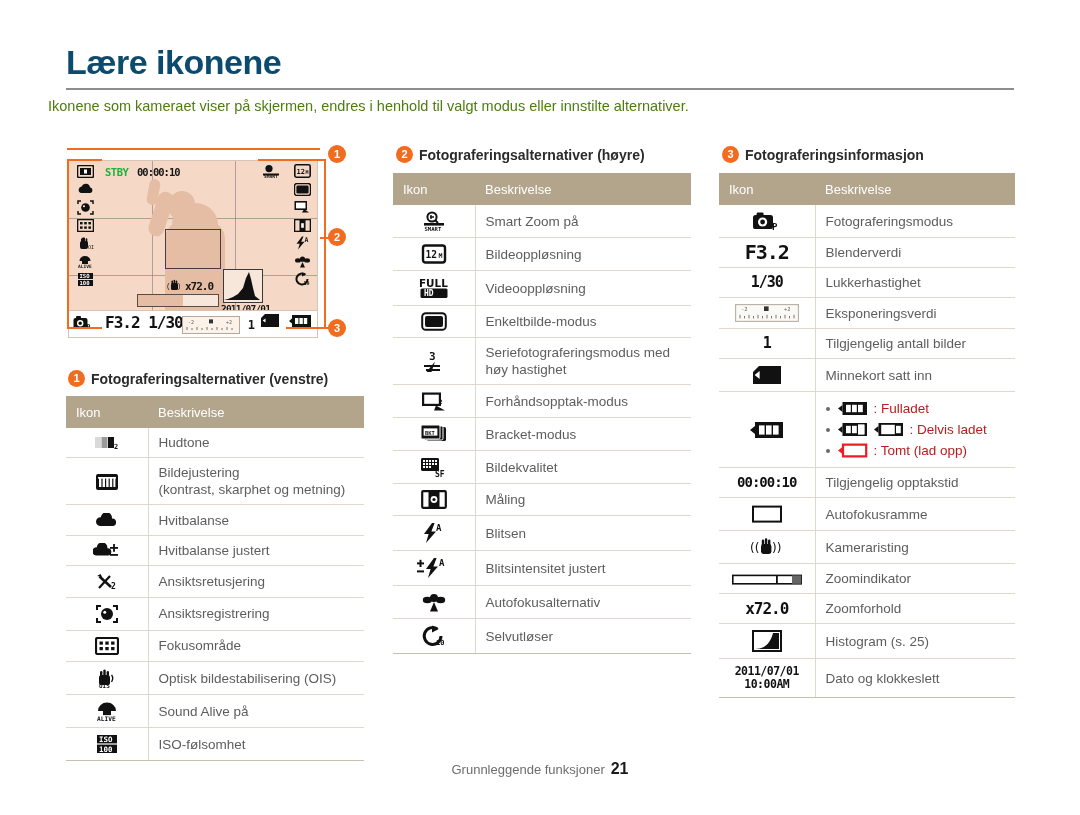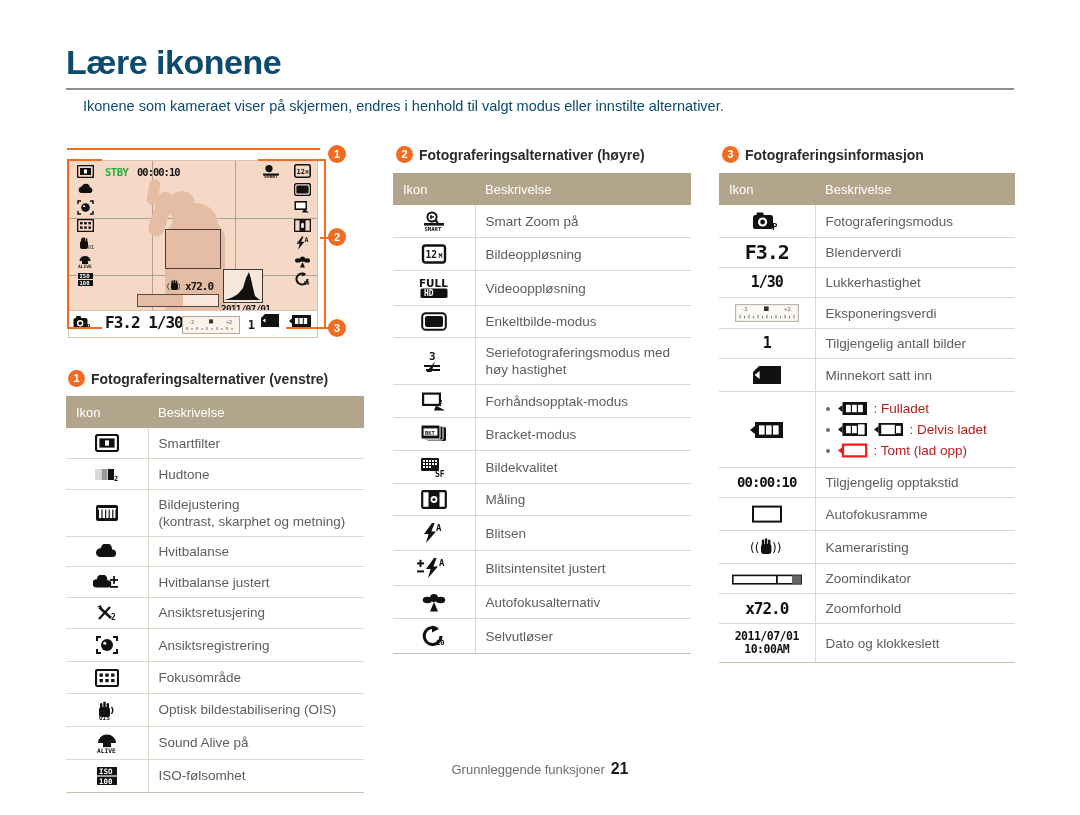--- a/index.html
+++ b/index.html
@@ -30,25 +30,25 @@
   .title-rule {
     position: absolute;
     left: 66px;
     top: 88px;
     width: 948px;
     height: 2px;
     background: #8d8d8d;
   }
   .intro-text {
     position: absolute;
-    left: 83px;
+    left: 48px;
     top: 96px;
     width: 960px;
     font-size: 14.5px;
-    color: #0c4a6e;
+    color: #4d7c0f;
     line-height: 20px;
   }
 
   
   .camera-wrap {
     position: absolute;
     left: 68px;
     top: 160px;
     width: 250px;
     height: 178px;
@@ -596,30 +596,20 @@
 </div>
 
 <table class="icontable" style="left:66px; top:396px; width:298px;">
   <thead>
     <tr>
       <th class="ikon">Ikon</th>
       <th>Beskrivelse</th>
     </tr>
   </thead>
   <tbody>
-    <tr>
-      <td class="icell">
-        <svg class="g" width="24" height="18" viewBox="0 0 24 18">
-            <rect x="1" y="1" width="22" height="16" rx="2" fill="none" stroke="#111" stroke-width="2.2"></rect>
-            <rect x="4.4" y="4.4" width="15.2" height="9.2" fill="#111"></rect>
-            <rect x="10" y="6.4" width="4" height="5.2" fill="#fff"></rect>
-          </svg>
-      </td>
-      <td>Smartfilter</td>
-    </tr>
     <tr>
       <td class="icell">
         <svg class="g" width="26" height="16" viewBox="0 0 26 16">
             <rect x="1" y="2" width="6" height="11" fill="#d9d9d9"></rect>
             <rect x="7.5" y="2" width="6" height="11" fill="#9a9a9a"></rect>
             <rect x="14" y="2" width="6" height="11" fill="#111"></rect>
             <text x="20" y="14" font-size="7" font-family="DejaVu Sans Mono, monospace" font-weight="bold" fill="#111">2</text>
           </svg>
       </td>
       <td>Hudtone</td>
@@ -1069,20 +1059,30 @@
             <rect x="60" y="2.4" width="9.2" height="8.4" fill="#666"></rect>
           </svg>
       </td>
       <td>Zoomindikator</td>
     </tr>
     <tr>
       <td class="icell mono" style="font-size:16px;">x72.0</td>
       <td>Zoomforhold</td>
     </tr>
     <tr>
+      <td class="icell">
+        <svg class="g" width="30" height="22" viewBox="0 0 30 22">
+            <rect x="1" y="1" width="28" height="20" fill="none" stroke="#111" stroke-width="2"></rect>
+            <path d="M3 19 C 11 19, 18 15, 21 3 L21 19 Z" fill="#111"></path>
+            <rect x="21" y="3" width="6" height="16" fill="#111"></rect>
+          </svg>
+      </td>
+      <td>Histogram (s. 25)</td>
+    </tr>
+    <tr>
       <td class="icell mono" style="font-size:11.5px; line-height:13px; letter-spacing:-0.5px;">
         <div>2011/07/01</div>
         <div>10:00AM</div>
       </td>
       <td>Dato og klokkeslett</td>
     </tr>
   </tbody>
 </table>
 
 <div class="footer">

